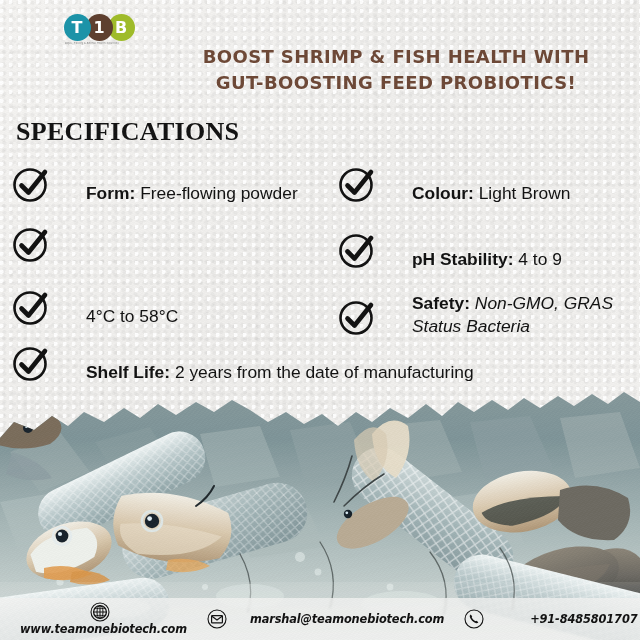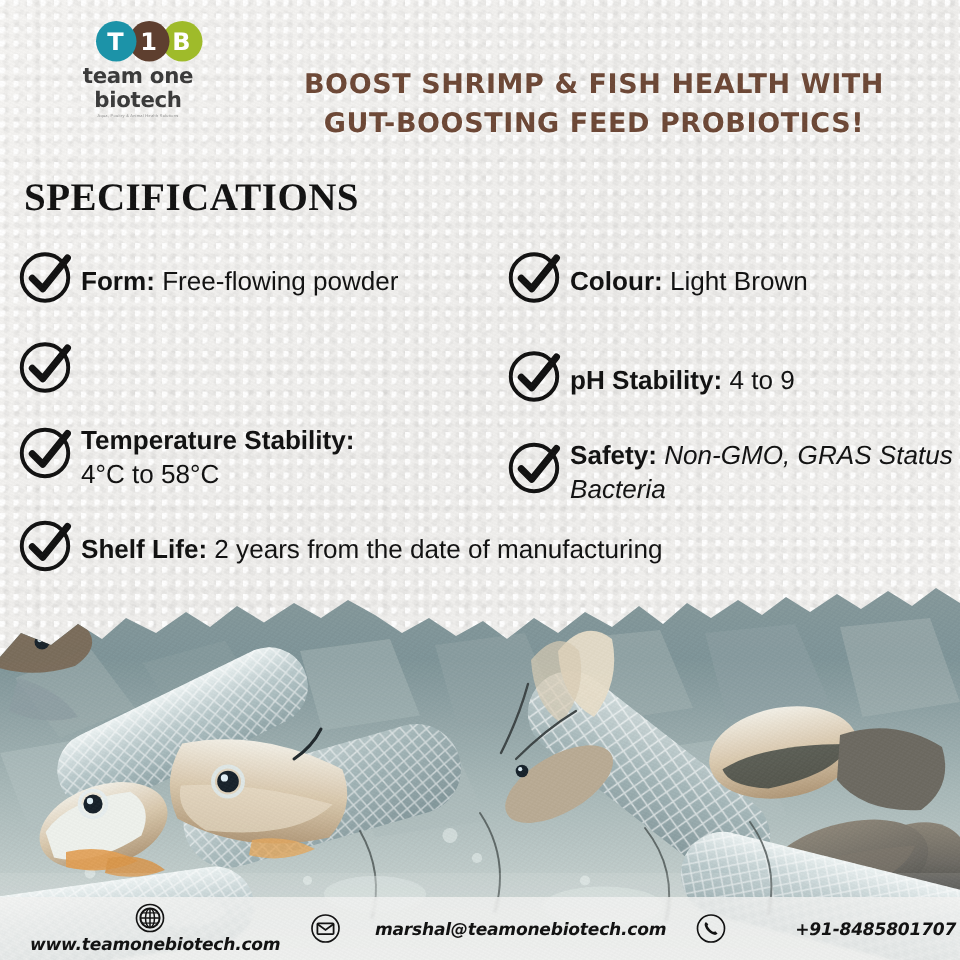--- a/index.html
+++ b/index.html
@@ -52,21 +52,21 @@
   
   #spec-title{position:absolute;left:16px;top:117px;
     font-family:Liberation Serif, serif;font-weight:bold;font-size:26px;
     letter-spacing:.3px;color:#121212;}
 
   .col{position:absolute;}
   #col-left{left:10px;top:163px;width:330px;}
   #col-right{left:336px;top:163px;width:300px;}
   #row-wide{position:absolute;left:10px;top:342px;width:620px;}
 
-  .spec{display:flex;align-items:center;margin-bottom:12px;}
+  .spec{display:flex;align-items:flex-end;margin-bottom:12px;gap:32px;}
   .spec .txt{font-size:17.4px;line-height:1.32;color:#111;padding-top:7px;}
   .spec .k{font-weight:bold;}
   .spec .v{font-weight:normal;}
   .spec .v.ital{font-style:italic;}
 
   .chk{position:relative;width:42px;height:42px;flex:0 0 42px;margin-right:2px;}
   .chk svg{position:absolute;left:0;top:0;}
 
   
   #col-left .spec:nth-child(1){margin-bottom:18px;}
@@ -93,21 +93,20 @@
 <body>
 
 <div id="poster">
 
   <div id="logo">
     <div class="logo-circles">
       <div class="lc t">T</div>
       <div class="lc one">1</div>
       <div class="lc b">B</div>
     </div>
-    <div class="logo-word">team one biotech</div>
     <div class="logo-tag">Aqua, Poultry &amp; Animal Health Solutions</div>
   </div>
 
   <div id="headline">
     <div class="hl">BOOST SHRIMP &amp; FISH HEALTH WITH</div>
     <div class="hl">GUT-BOOSTING FEED PROBIOTICS!</div>
   </div>
 
   <div id="spec-title">SPECIFICATIONS</div>
 
@@ -136,21 +135,21 @@
     </div>
 
     <div class="spec">
       <div class="chk">
         <svg width="42" height="42" viewBox="0 0 42 42">
           <circle cx="20" cy="22" r="15.5" fill="none" stroke="#111" stroke-width="2.6"></circle>
           <path d="M11.5 22.5 L18.5 29.5 L35 9" fill="none" stroke="#111" stroke-width="4.6" stroke-linecap="round" stroke-linejoin="round"></path>
         </svg>
       </div>
       <div class="txt">
-        <span class="k">Temperature Stability:</span><br>
+        <br>
         <span class="v">4°C to 58°C</span>
       </div>
     </div>
 
   </div>
 
   <div class="col" id="col-right">
 
     <div class="spec">
       <div class="chk">

